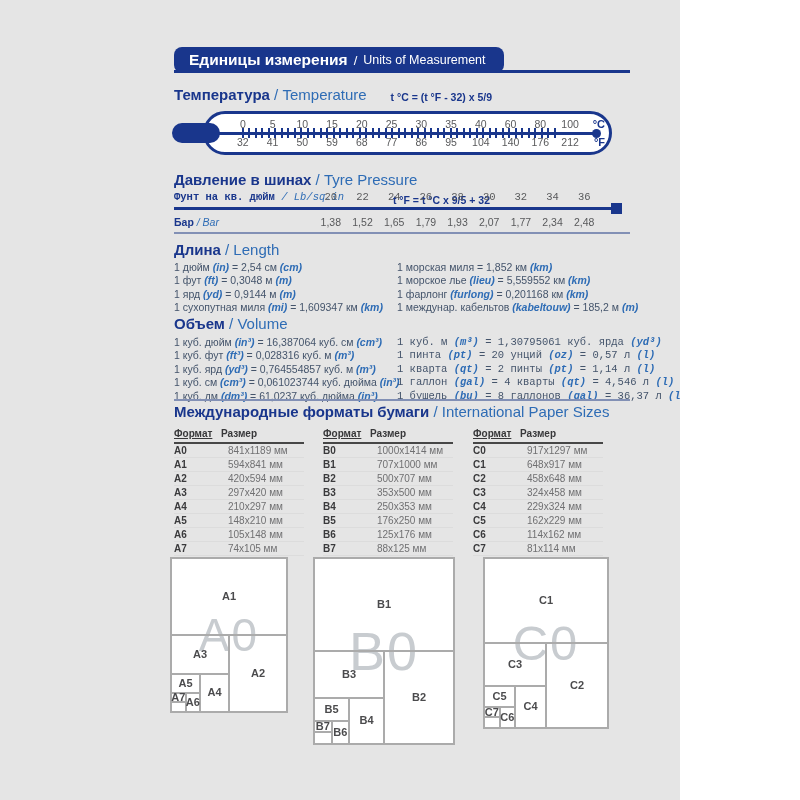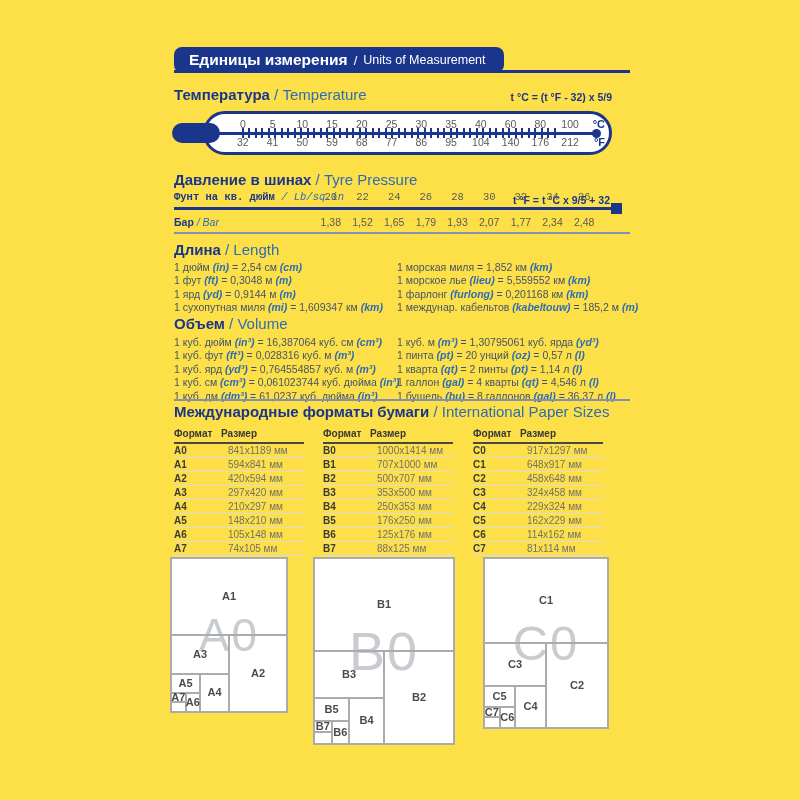--- a/index.html
+++ b/index.html
@@ -1,18 +1,18 @@
 <!DOCTYPE html>
 <html><head>
 <meta charset="utf-8">
 <style>
   * { margin:0; padding:0; box-sizing:border-box; }
   html,body { background:#ffffff; }
   body { font-family:"Liberation Sans","DejaVu Sans",sans-serif; }
-  .page { position:relative; width:800px; height:800px; background:#fde047; overflow:hidden; }
+  .page { position:relative; width:680px; height:800px; background:#e5e5e5; overflow:hidden; }
 
   
   .hline { position:absolute; left:174px; top:70px; width:456px; height:3px; background:#19368c; }
   .badge { position:absolute; left:174px; top:47px; height:26px; min-width:292px;
            background:#19368c; border-radius:8px; display:inline-flex; align-items:center;
            padding:0 18px 0 15px; white-space:nowrap; }
   .badge .ru { color:#fff; font-weight:bold; font-size:15.5px; }
   .badge .sep { color:#fff; font-size:13px; margin:0 6px; }
   .badge .en { color:#fff; font-size:12.5px;text-align:center; }
 
@@ -47,21 +47,21 @@
 
   .hr { position:absolute; left:174px; width:456px; height:2px; background:#8290b5; }
 
   
   .convcol { position:absolute; font-size:10.5px; color:#44546b; line-height:13.4px; white-space:nowrap; }
   .unit, .convcol em { font-style:italic; font-weight:bold; color:#2e6cb5; }
 
   
   .ptable { position:absolute; top:428px; width:130px; font-size:10px; }
   .pt-head { border-bottom:2px solid #474747; padding-bottom:3px; display:flex; }
-  .pt-h1 { width:47px; font-weight:bold; color:#38383a; }
+  .pt-h1 { width:47px; font-weight:bold; color:#38383a;text-decoration:underline; }
   .pt-h2 { font-weight:bold; color:#38383a; }
   .prow { height:14px; line-height:13px; border-bottom:1px solid #dcdcdc; display:flex; align-items:center; }
   .pfmt { width:47px; font-weight:bold; color:#3a3a3c; }
   .psize { color:#707072;margin-left:7px; }
 
   
   .diagram { position:absolute; top:557px; border:1px solid #ababab; background:#fff; }
   .diagram-a { left:170px; width:118px; height:156px; }
   .diagram-b { left:313px; width:142px; height:188px; }
   .diagram-c { left:483px; width:126px; height:172px; }
@@ -213,21 +213,21 @@
     <span class="en">Volume</span>
   </div>
   <div class="convcol" style="left:174px; top:336px;">
 
   <div><span>1 куб. дюйм </span><em class="unit">(in³)</em><span> = 16,387064 куб. см </span><em class="unit">(cm³)</em></div>
       <div><span>1 куб. фут </span><em class="unit">(ft³)</em><span> = 0,028316 куб. м </span><em class="unit">(m³)</em></div>
       <div><span>1 куб. ярд </span><em class="unit">(yd³)</em><span> = 0,764554857 куб. м </span><em class="unit">(m³)</em></div>
       <div><span>1 куб. см </span><em class="unit">(cm³)</em><span> = 0,061023744 куб. дюйма </span><em class="unit">(in³)</em></div>
       <div><span>1 куб. дм </span><em class="unit">(dm³)</em><span> = 61,0237 куб. дюйма </span><em class="unit">(in³)</em></div>
     </div>
-  <div class="convcol" style="left:397px; top:336px;">
+  <div class="convcol" style="left:397px; top:336px;font-family:Liberation Mono, monospace;">
 
   <div><span>1 куб. м </span><em class="unit">(m³)</em><span> = 1,30795061 куб. ярда </span><em class="unit">(yd³)</em></div>
       <div><span>1 пинта </span><em class="unit">(pt)</em><span> = 20 унций </span><em class="unit">(oz)</em><span> = 0,57 л </span><em class="unit">(l)</em></div>
       <div><span>1 кварта </span><em class="unit">(qt)</em><span> = 2 пинты </span><em class="unit">(pt)</em><span> = 1,14 л </span><em class="unit">(l)</em></div>
       <div><span>1 галлон </span><em class="unit">(gal)</em><span> = 4 кварты </span><em class="unit">(qt)</em><span> = 4,546 л </span><em class="unit">(l)</em></div>
       <div><span>1 бушель </span><em class="unit">(bu)</em><span> = 8 галлонов </span><em class="unit">(gal)</em><span> = 36,37 л </span><em class="unit">(l)</em></div>
     </div>
 
   <div class="hr" style="top:399px;"></div>
 

